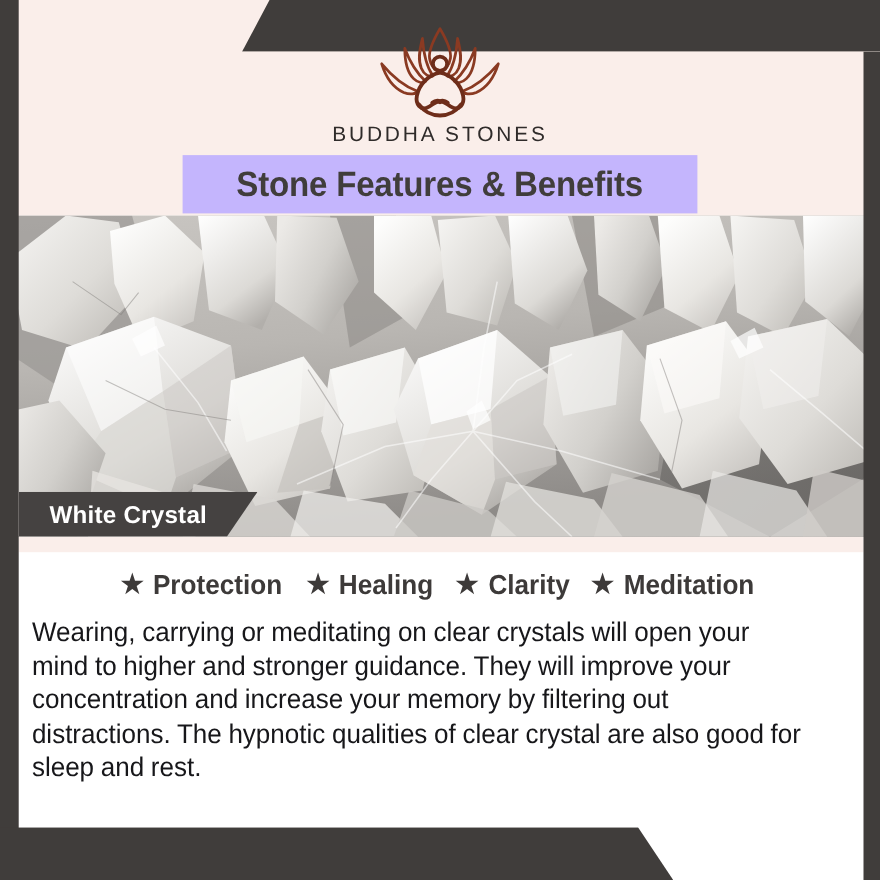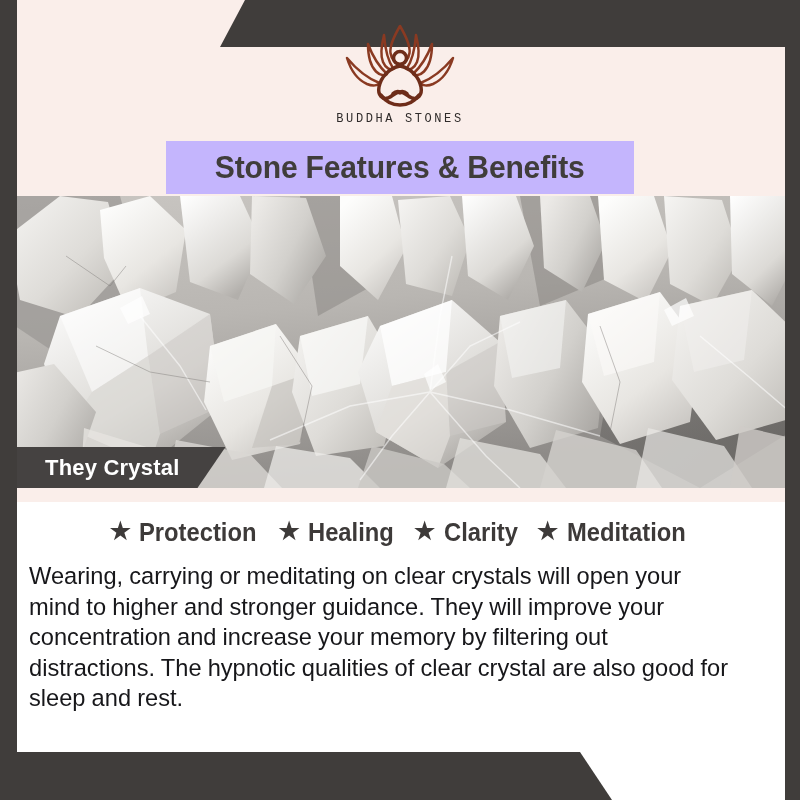--- a/index.html
+++ b/index.html
@@ -61,22 +61,22 @@
     position:absolute;
     top:22px; left:0; right:0;
     display:flex;
     flex-direction:column;
     align-items:center;
     z-index:6;
   }
   .brand-mark { width:150px; height:86px; display:block; }
   .brand-name {
     margin-top:4px;
-    font-family:Liberation Mono, monospace;
-    font-size:12px;
+    font-family:Liberation Sans, sans-serif;
+    font-size:19px;
     letter-spacing:2.6px;
     color:#2f2b2a;
     font-weight:400;
   }
 
   
   .title-plate {
     position:absolute;
     top:141px; left:166px;
     width:468px; height:53px;
@@ -337,21 +337,21 @@
       </g>
 
       <g fill="#ffffff" opacity="0.7">
         <polygon points="424,178 438,168 446,186 430,194"></polygon>
         <polygon points="120,112 142,100 150,118 128,128"></polygon>
         <polygon points="664,114 686,102 694,120 672,130"></polygon>
       </g>
     </svg>
 
     <div class="stone-label">
-      <span class="stone-label-text">They Crystal</span>
+      <span class="stone-label-text">White Crystal</span>
     </div>
   </div>
 
   <div class="content">
     <div class="content-tint"></div>
 
     <div class="benefits">
       <div class="benefit">
         <span class="benefit-star">★</span>
         <span class="benefit-label">Protection</span>

